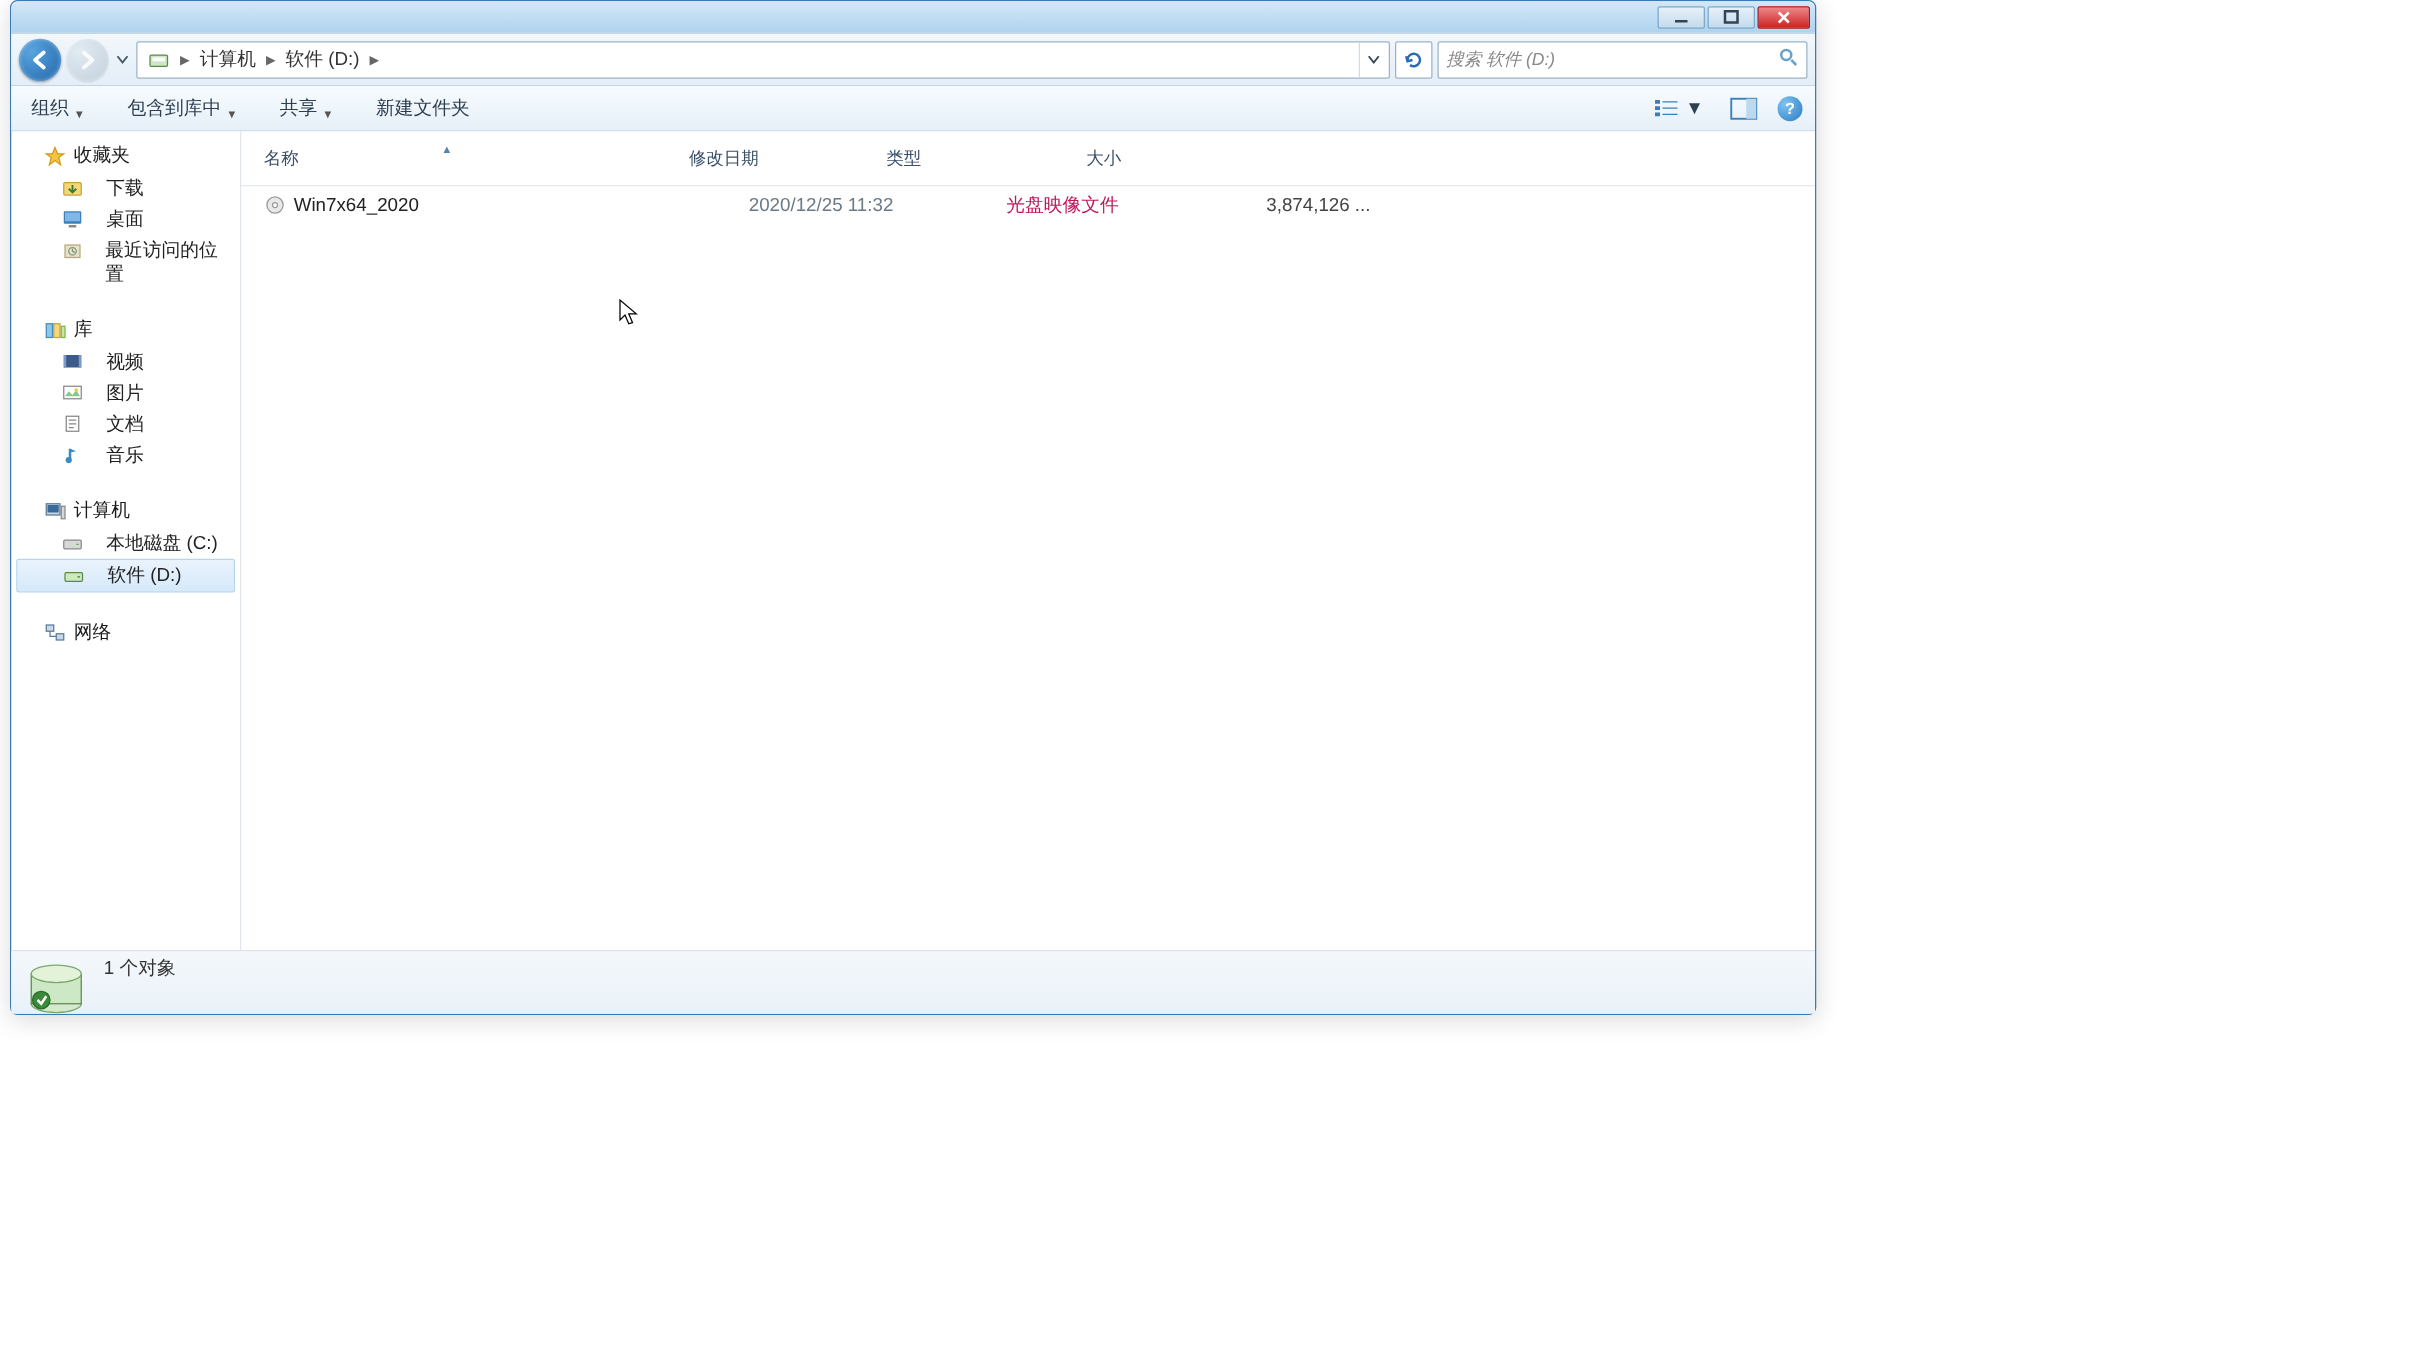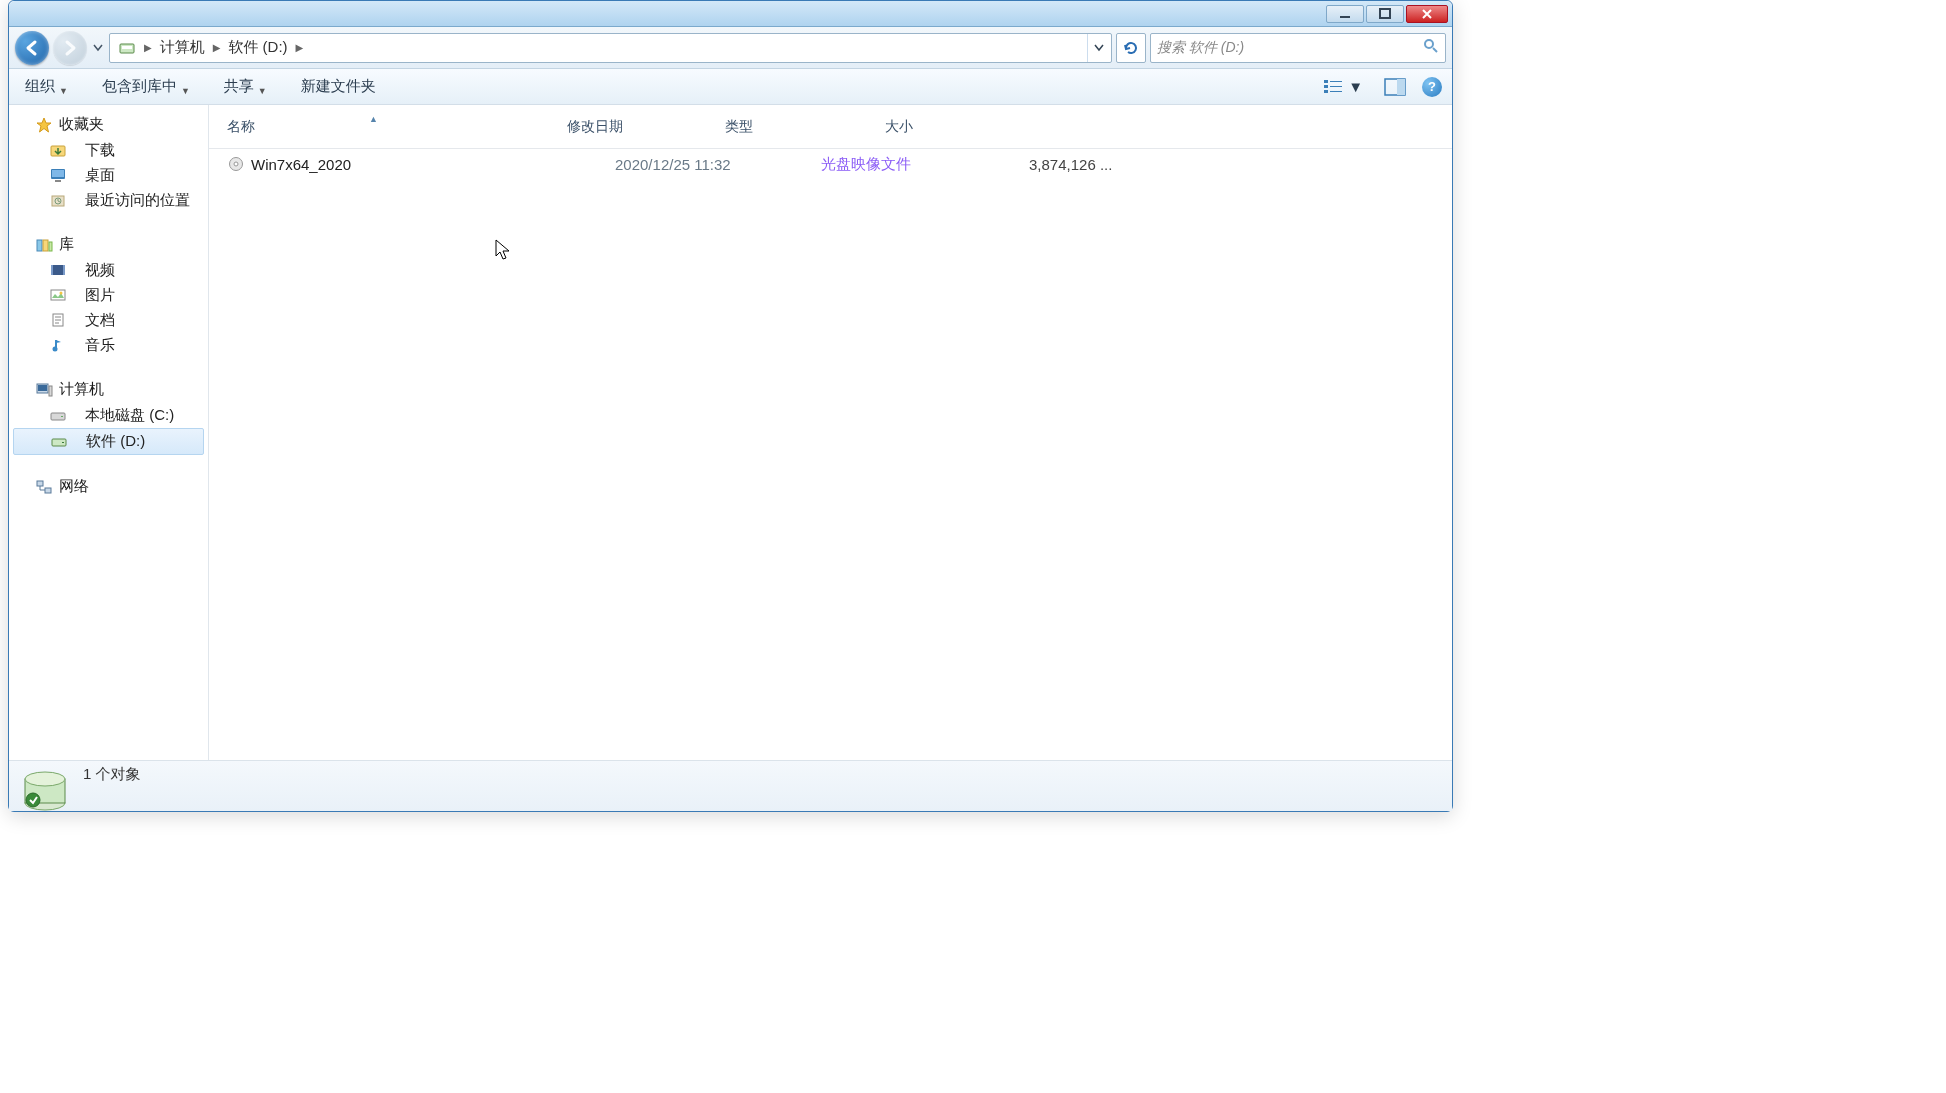--- a/index.html
+++ b/index.html
@@ -53,40 +53,40 @@
     border-bottom: 1px solid #d3dee8; font-size:15px; color:#2c3e50;
   }
   .tbtn { display:flex; align-items:flex-end; gap:4px; padding:4px 6px; }
   .tbtn .dd { font-size:9px; color:#555; }
   .toolbar .right { margin-left:auto; display:flex; align-items:center; gap:12px; }
   .view-btn { display:flex; align-items:center; gap:4px; border:1px solid transparent; padding:2px 4px;}
   .help-btn { width:20px; height:20px; border-radius:50%; background: radial-gradient(circle at 30% 30%, #7fc3f2, #2a7cc2); color:#fff; display:flex; align-items:center; justify-content:center; font-size:13px; font-weight:bold;}
   
   .body { flex:1; display:flex; min-height:0; }
   
-  .sidebar { width: 200px; border-right: 1px solid #e0e6ec; padding: 6px 0; font-size:15px; color:#222; overflow:hidden; }
+  .sidebar { width: 184px; border-right: 1px solid #e0e6ec; padding: 6px 0; font-size:15px; color:#222; overflow:hidden; }
   .sb-group { margin-bottom: 18px; }
   .sb-head { display:flex; align-items:center; gap:6px; padding:4px 8px 4px 26px; color:#1a1a1a; }
   .sb-item { display:flex; align-items:flex-start; gap:18px; padding:3px 8px 3px 40px; }
   .sb-item.sel { background: linear-gradient(#e9f3fd,#d6e9fa); border:1px solid #b5d5f0; border-radius:2px; margin:0 4px; padding-left:36px;}
   .ico { width:18px; height:18px; display:inline-flex; align-items:center; justify-content:center; }
   
   .filepane { flex:1; display:flex; flex-direction:column; }
   .colhead { height: 44px; display:flex; align-items:center; border-bottom:1px solid #e5e8ec; font-size:14px; color:#3a5068; }
   .col { padding: 0 12px; }
   .col.name { width: 346px; padding-left:18px; position:relative;}
   .col.date { width: 158px; }
   .col.type { width: 160px; }
   .col.size { width: 120px; }
   .sort-ind { position:absolute; top:-4px; left:160px; font-size:9px; color:#5684ac; }
   .row { height: 30px; display:flex; align-items:center; font-size:15px; color:#222;gap:48px; }
   .row .c { padding: 0 12px; }
   .row .c.name { width:346px; padding-left:18px; display:flex; align-items:center; gap:6px;}
   .row .c.date { width:158px; color:#6a7a88;}
-  .row .c.type { width:160px; color:#8b5cf6;}
+  .row .c.type { width:160px; color:#be185d;}
   .row .c.size { width:120px; color:#444;}
   
   .statusbar {
     height: 51px; border-top:1px solid #dbe3ea; background: linear-gradient(#f4f8fc,#e9f1f8);
     display:flex; padding: 4px 12px; gap: 14px; font-size:15px; color:#333;
   }
   .status-ico { width:48px; height:48px; position:relative; }
   
   .cursor { position:absolute; left:486px; top:238px; pointer-events:none; }
   

